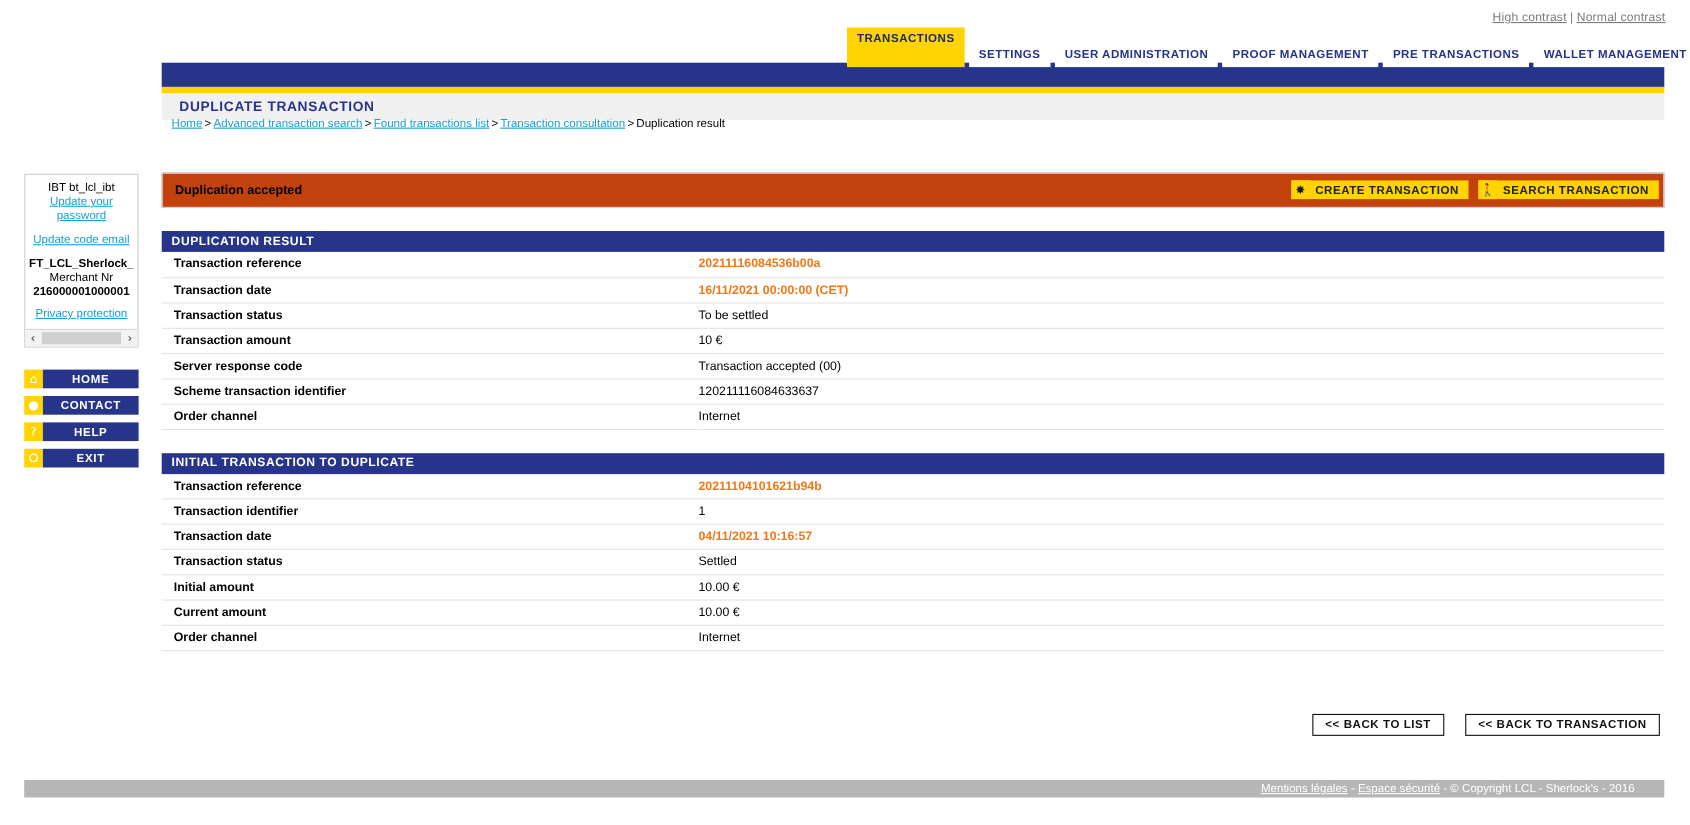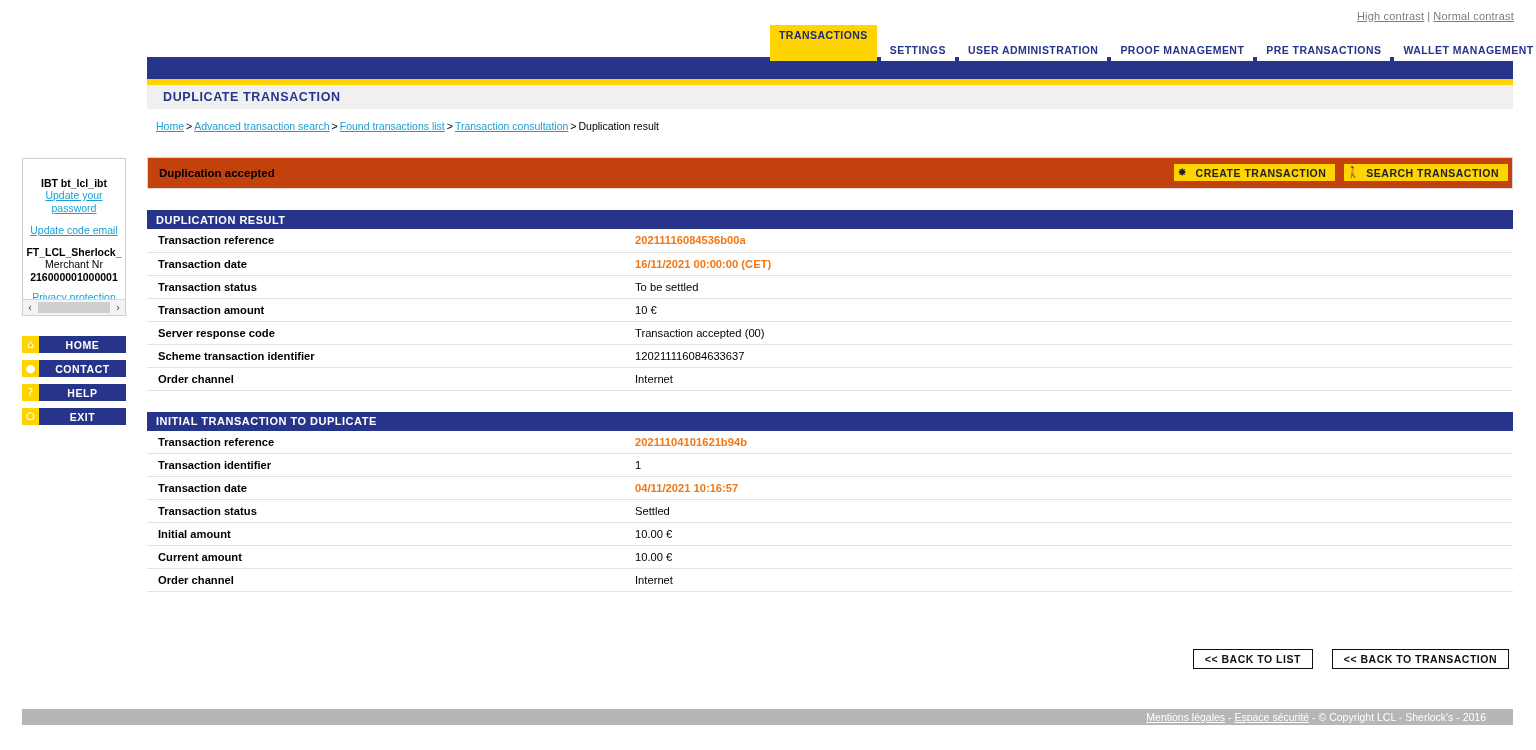--- a/index.html
+++ b/index.html
@@ -108,40 +108,40 @@
   }
   .title-band .title {
     margin-left: 16px;
     color: #26348a;
     font-size: 12.5px; font-weight: bold;
     letter-spacing: .6px;
   }
 
   
   .breadcrumb {
-    position: absolute; left: 156px; top: 120px;
+    position: absolute; left: 156px; top: 106px;
     font-size: 10.5px; color: #000;
     white-space: nowrap;
   }
   .breadcrumb a { color: #1a9fd4; text-decoration: underline; cursor: pointer; }
   .breadcrumb .sep { color: #000; padding: 0 2px; }
   .breadcrumb .current { color: #000; }
 
   
   .side-box {
     position: absolute; left: 22px; top: 158px;
     width: 104px; height: 158px;
     background: #ffffff;
     border: 1px solid #cfcfcf;
     text-align: center;
     overflow: hidden;
   }
   .side-box .uname {
-    margin-top: 18px;
-    font-size: 10.5px; font-weight: bold; color: #000;
+    margin-top: 6px;
+    font-size: 10.5px; font-weight: normal; color: #000;
   }
   .side-box a {
     display: block;
     color: #1a9fd4; text-decoration: underline;
     font-size: 10.5px; line-height: 13px;
     cursor: pointer;
   }
   .side-box .gap { height: 9px; }
   .side-box .merch-name {
     margin-top: 9px;

